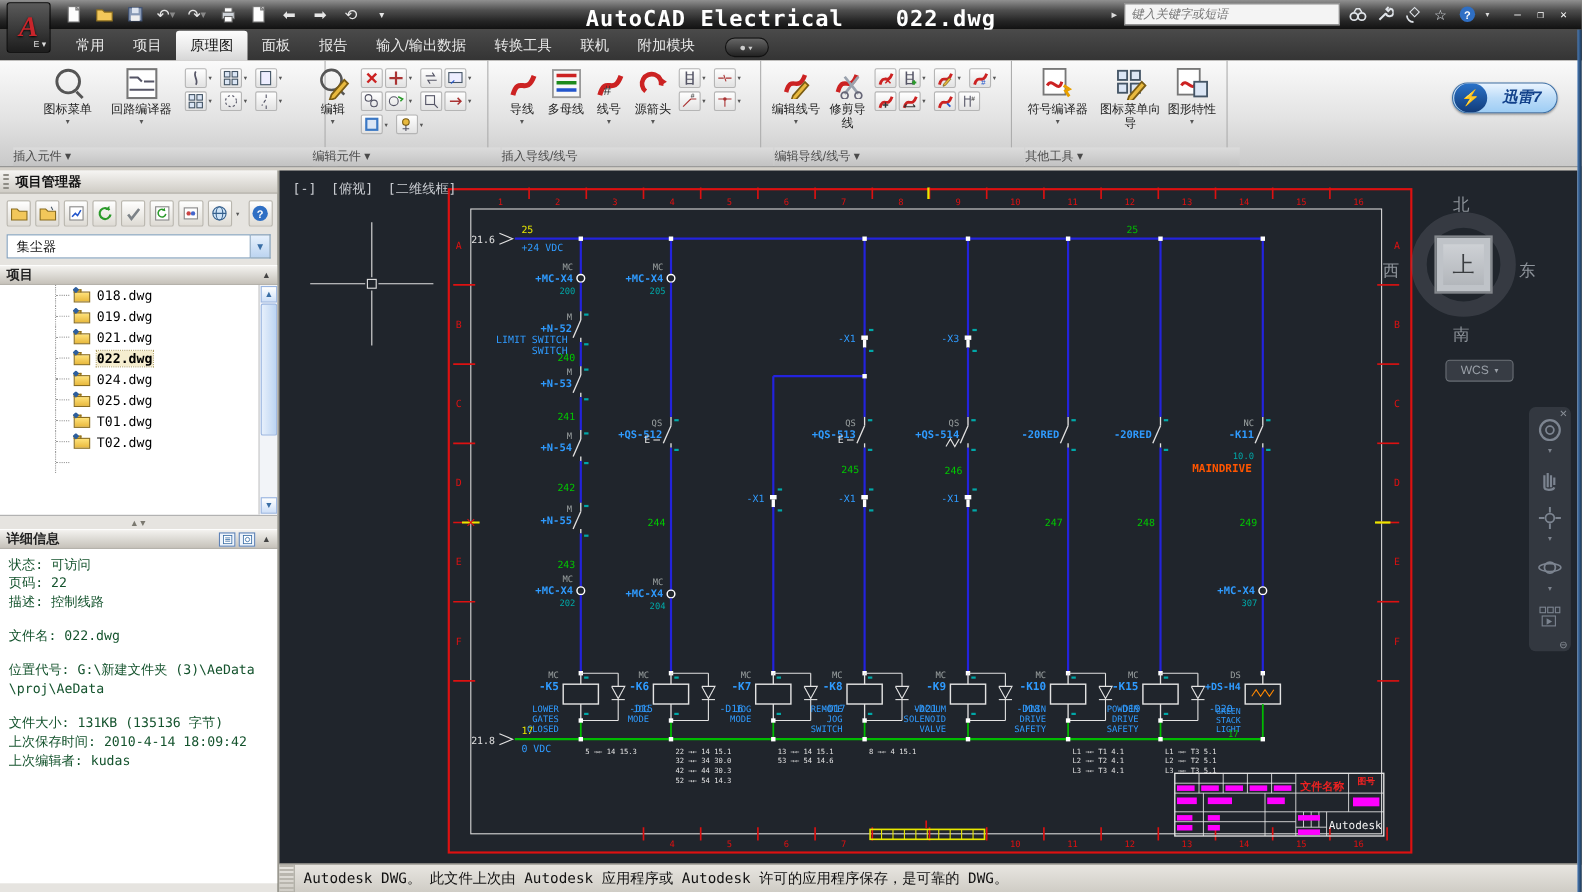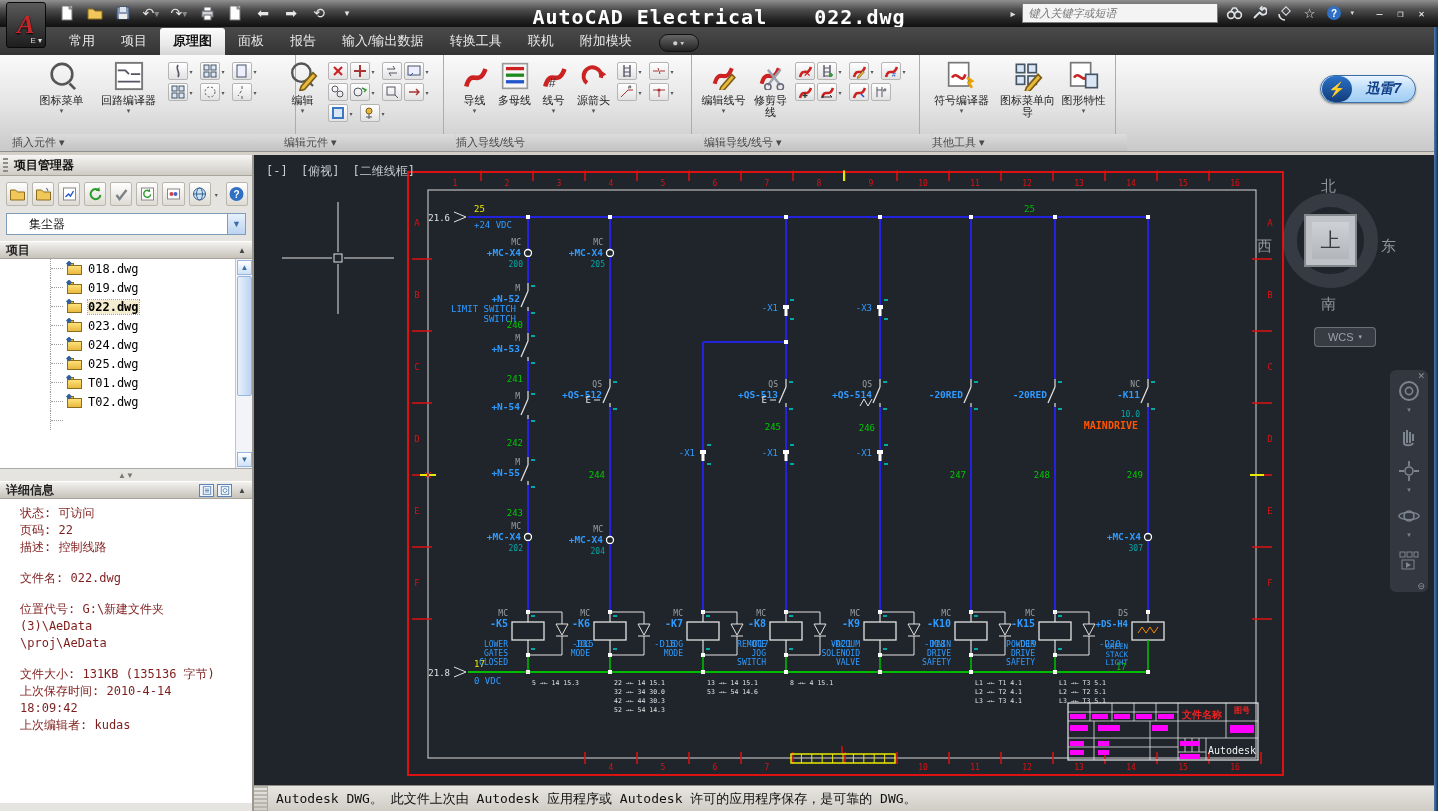--- a/index.html
+++ b/index.html
@@ -34,21 +34,21 @@
   .winbtns { display:flex; gap:4px; margin-left:10px; }
   .winbtn { width:17px; height:15px; color:#fff; font-size:10px; line-height:15px;
     text-align:center; font-family:"DejaVu Sans Mono", monospace; }
 
   
   .tabrow { position:absolute; left:0; top:27px; width:1438px; height:28px;
     background:linear-gradient(#4a4a4a,#343434); display:flex; align-items:flex-end;
     padding-left:56px; }
   .rtab { padding:4px 13px 5px; color:#e8e8e8; font-size:13px; cursor:default; }
   .rtab.active { background:linear-gradient(#fdfdfd,#e9e9e9 60%,#d6d6d6); color:#111;
-    border-radius:3px 3px 0 0; font-weight:bold; }
+    border-radius:3px 3px 0 0; font-weight:normal; }
   .tab-extra { margin-left:14px; margin-bottom:3px; width:40px; height:18px; border-radius:9px;
     background:linear-gradient(#666,#222); border:1px solid #111; color:#ccc; font-size:9px;
     display:flex; align-items:center; justify-content:center; gap:3px; }
 
   
   .ribbon { position:absolute; left:0; top:55px; width:1438px; height:97px;
     background:linear-gradient(#fafafa,#e3e3e3 55%,#c9c9c9); border-bottom:1px solid #8f8f8f; }
   .rpanel { position:absolute; top:0; height:96px; border-right:1px solid #adadad; }
   .rpanel .plabel { position:absolute; left:12px; bottom:0; width:100%; height:17px;
     background:linear-gradient(#dcdcdc,#c2c2c2); color:#4a4a4a; font-size:11px;
@@ -79,21 +79,21 @@
   .pm-title { height:21px; background:linear-gradient(#f6f5f3,#cfccc5);
     border-bottom:1px solid #a7a49c; font-weight:bold; font-size:12px; color:#111;
     display:flex; align-items:center; padding-left:14px; position:relative; }
   .pm-grip { position:absolute; left:3px; top:3px; width:5px; height:15px;
     background:repeating-linear-gradient(to bottom,#8f8d86 0 2px,transparent 2px 4px); }
   .pm-toolbar { display:flex; gap:4px; align-items:center; padding:6px 4px 5px 6px; }
   .pm-btn { width:24px; height:24px; border:1px solid #b9b6ae; border-radius:2px;
     background:linear-gradient(#fff,#dedbd4); display:flex; align-items:center; justify-content:center; }
   .combo { display:flex; margin:2px 6px 6px 6px; height:22px; }
   .combo .cval { flex:1; background:#fff; border:1px solid #7f9db9; font-size:12px;
-    padding:2px 22px; color:#111; }
+    padding:2px 8px; color:#111; }
   .combo .carr { width:18px; background:linear-gradient(#e7f1fd,#bcd4f0); border:1px solid #7f9db9;
     border-left:none; color:#3a6ea5; font-size:9px; text-align:center; line-height:20px; }
   .sec-hdr { height:18px; background:linear-gradient(#f3f2ef,#c6c2ba); border-top:1px solid #fff;
     border-bottom:1px solid #a7a49c; font-weight:bold; font-size:12px; color:#222;
     display:flex; align-items:center; padding:0 6px; }
   .sec-hdr .sp { flex:1; }
   .hdr-ic { width:15px; height:13px; border:1px solid #5f82b5; background:#eef4fb; margin-left:3px;
     display:flex; align-items:center; justify-content:center; }
   .collapse { color:#444; font-size:8px; margin-left:6px; }
   .tree { position:relative; background:#fff; height:210px; overflow:hidden;
@@ -113,21 +113,21 @@
     background:#2e5f9e; clip-path:polygon(50% 0,100% 50%,50% 100%,0 50%); }
   .trow.active .fname { font-weight:bold; background:#f5edcf; outline:1px dotted #b3a36a; }
   .vscroll { position:absolute; right:0; top:0; width:17px; height:100%;
     background:#f2f4f8; border-left:1px solid #c5c5c5; }
   .varr { position:absolute; left:1px; width:15px; height:15px; background:linear-gradient(#fff,#cfe0f8);
     border:1px solid #98b4e0; color:#3a6ea5; font-size:8px; text-align:center; line-height:14px; }
   .vthumb { position:absolute; left:1px; top:17px; width:15px; height:120px;
     background:linear-gradient(90deg,#e7f0fc,#bcd4f2); border:1px solid #98b4e0; border-radius:2px; }
   .splitter { height:12px; display:flex; align-items:center; justify-content:center;
     color:#7a786f; font-size:8px; background:#e6e4e0; }
-  .details { background:#fff; height:304px; padding:6px 20px; font-size:12px; color:#7f1d1d;
+  .details { background:#fff; height:304px; padding:6px 8px; font-size:12px; color:#14532d;
     line-height:17px; font-family:"DejaVu Sans Mono", monospace; }
   .details .blank { height:14px; }
 
   
   .canvas { position:absolute; left:254px; top:155px; width:1180px; height:630px;
     background:#20252c; }
   .vp-label { position:absolute; left:12px; top:8px; color:#c9ccd1; font-size:12px;
     font-family:"DejaVu Sans Mono", monospace; z-index:5; }
   .vp-label span { margin-right:6px; }
   #cad-svg { position:absolute; left:0; top:0; }
@@ -813,37 +813,37 @@
         </div>
         <div class="trow">
           <span class="guide"></span>
           <span class="ficon">
             <span class="tab"></span>
             <span class="body"></span>
             <span class="badge"></span>
           </span>
           <span class="fname">019.dwg</span>
         </div>
+        <div class="trow">
+          <span class="guide"></span>
+          <span class="ficon">
+            <span class="tab"></span>
+            <span class="body"></span>
+            <span class="badge"></span>
+          </span>
+          <span class="fname">021.dwg</span>
+        </div>
         <div class="trow active">
           <span class="guide"></span>
           <span class="ficon">
             <span class="tab"></span>
             <span class="body"></span>
             <span class="badge"></span>
           </span>
           <span class="fname">022.dwg</span>
-        </div>
-        <div class="trow">
-          <span class="guide"></span>
-          <span class="ficon">
-            <span class="tab"></span>
-            <span class="body"></span>
-            <span class="badge"></span>
-          </span>
-          <span class="fname">023.dwg</span>
         </div>
         <div class="trow">
           <span class="guide"></span>
           <span class="ficon">
             <span class="tab"></span>
             <span class="body"></span>
             <span class="badge"></span>
           </span>
           <span class="fname">024.dwg</span>
         </div>

